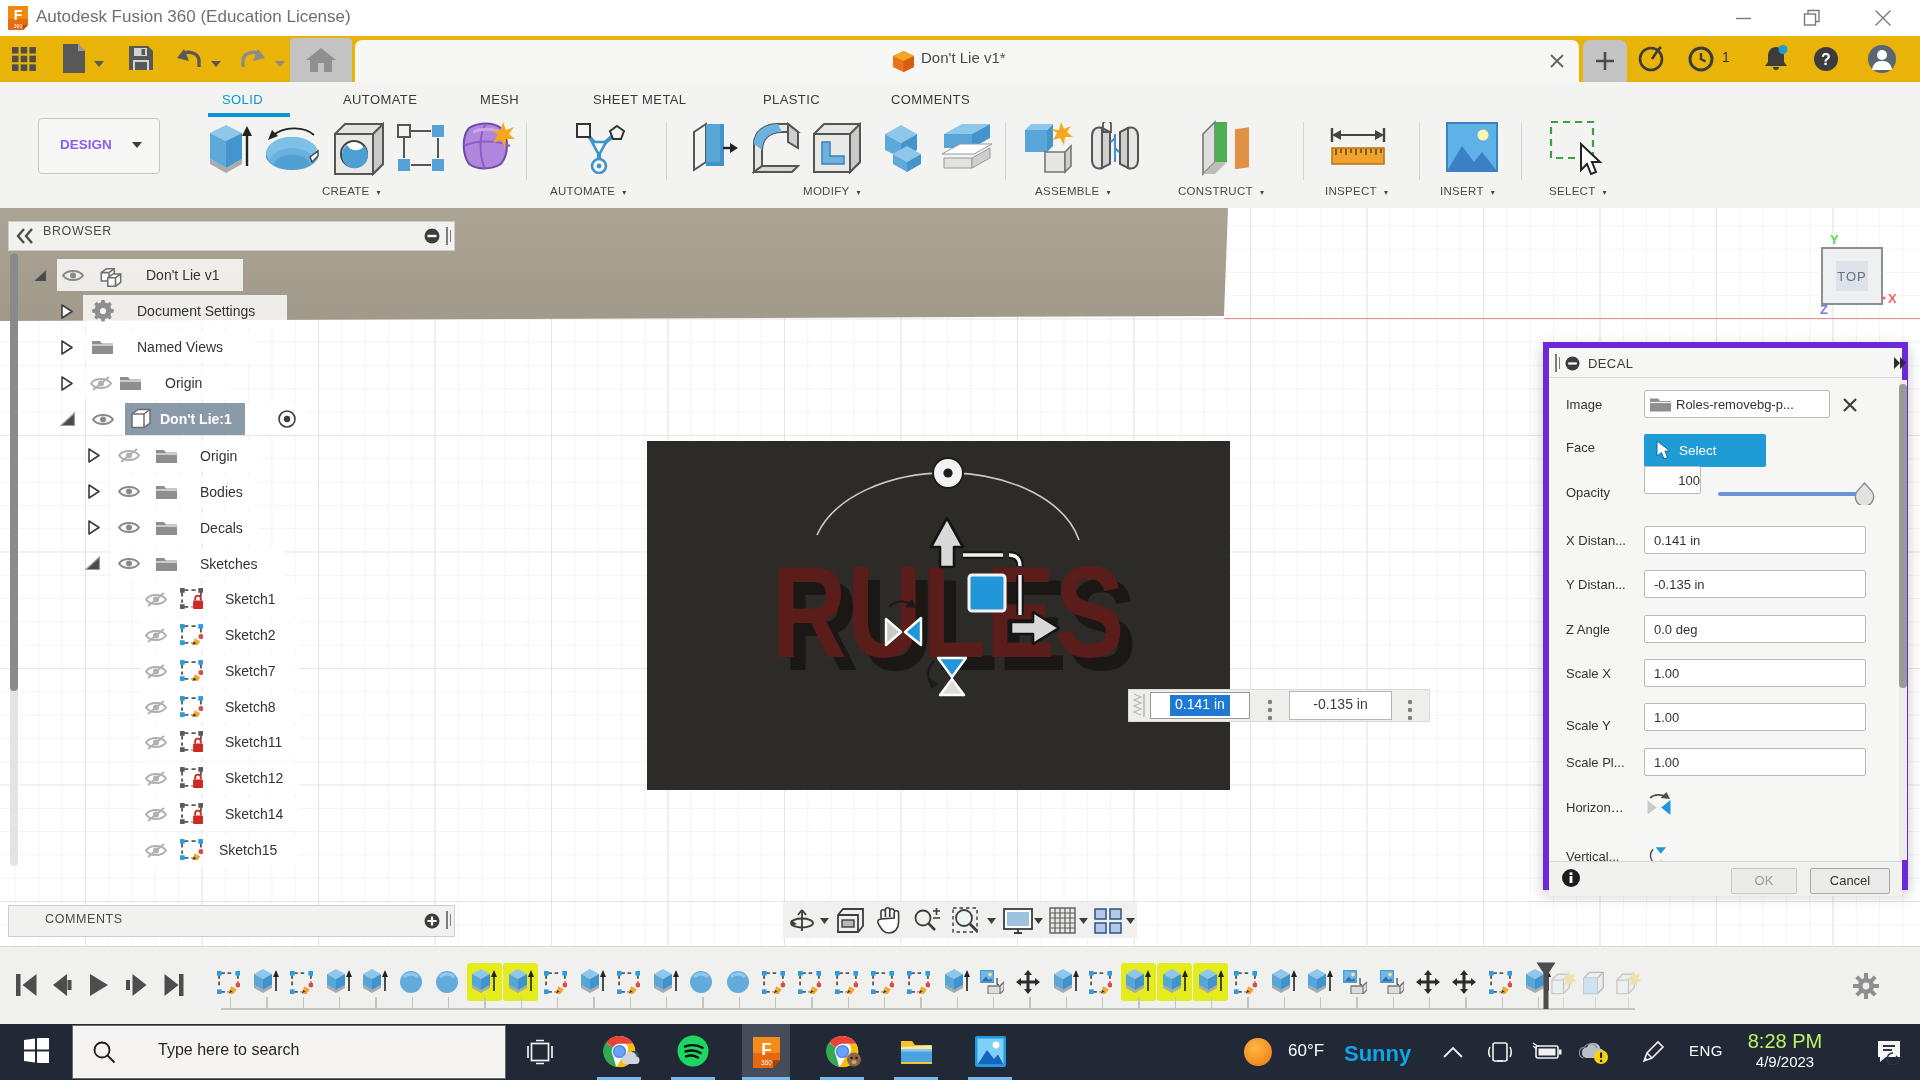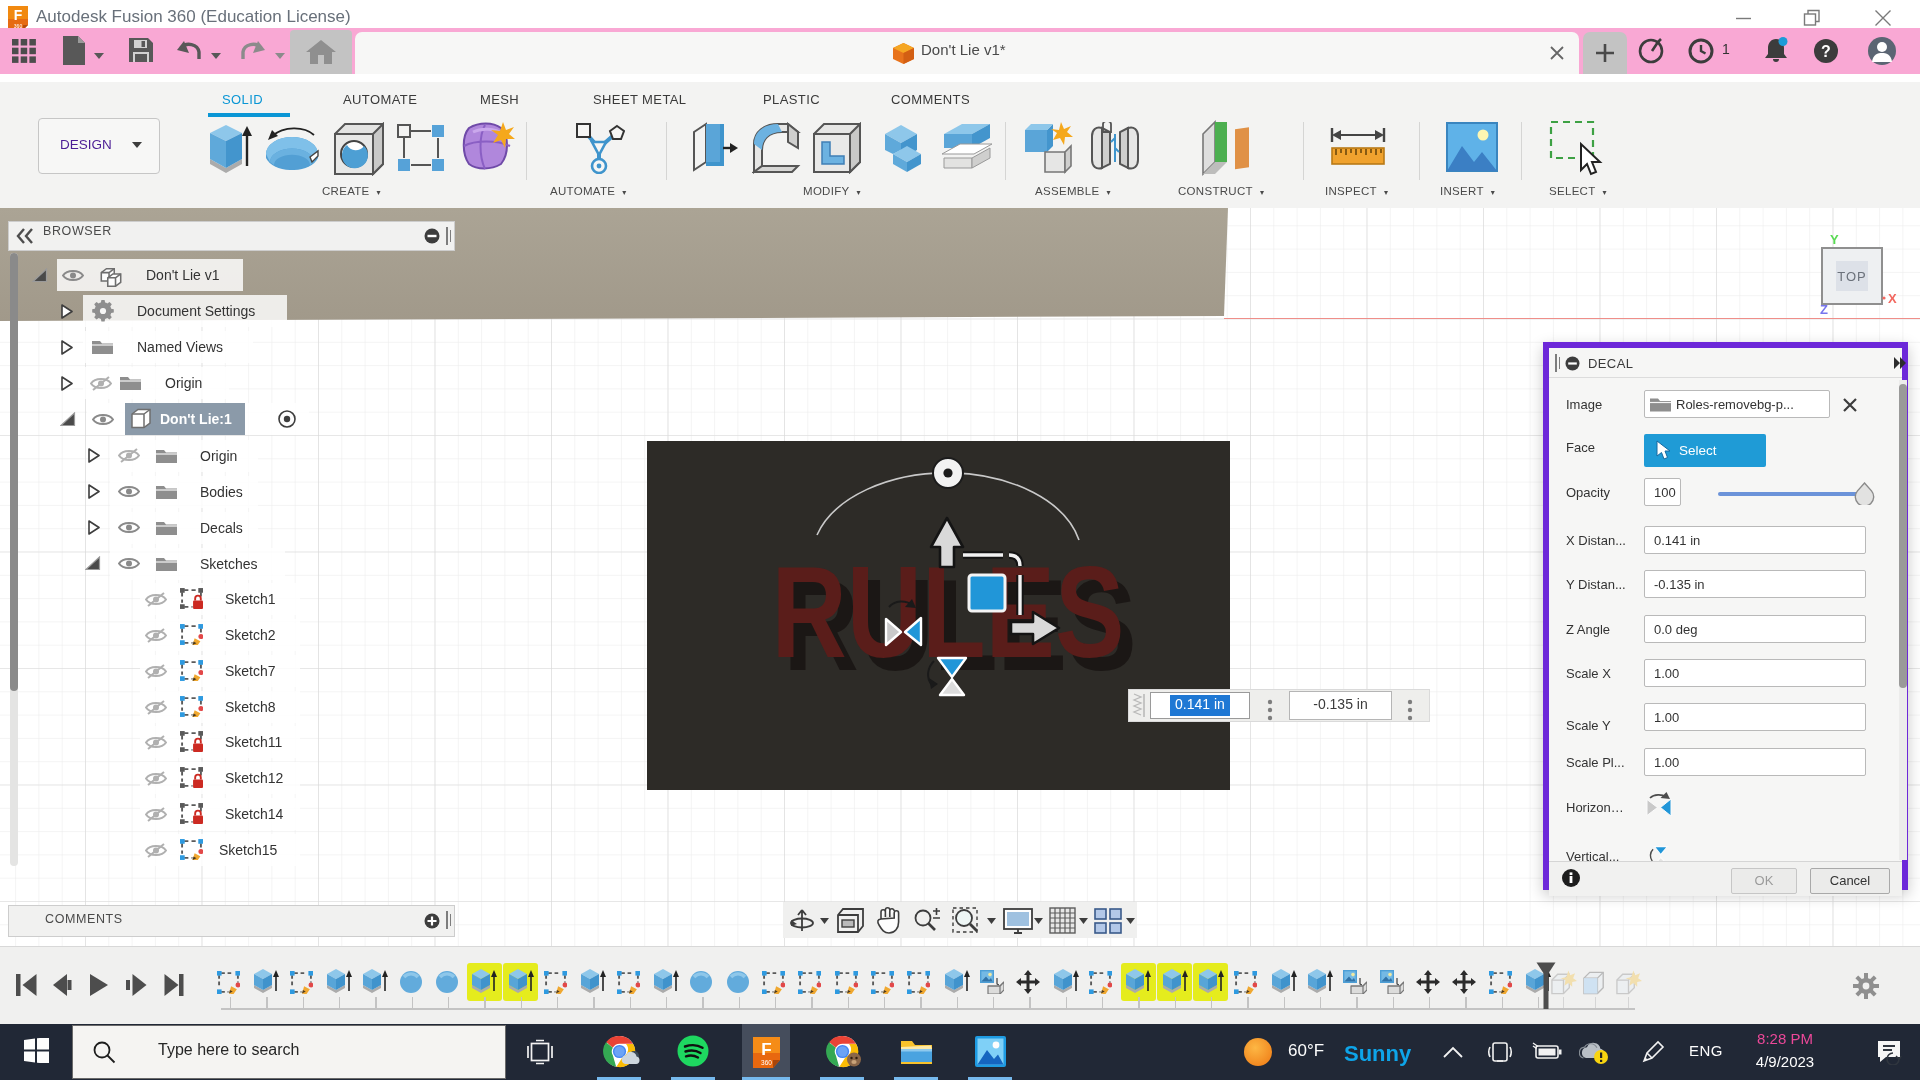--- a/index.html
+++ b/index.html
@@ -29,21 +29,21 @@
       </svg>
   <svg class="ic" style="left:1802px;top:8px" width="20" height="20" viewBox="0 0 20 20">
         <rect x="2.5" y="6" width="11" height="11" fill="none" stroke="#7a7a7a" stroke-width="1.4"></rect>
         <path d="M6 6 V2.5 H17 V13.5 H13.5" fill="none" stroke="#7a7a7a" stroke-width="1.4"></path>
       </svg>
   <svg class="ic" style="left:1873px;top:8px" width="20" height="20" viewBox="0 0 20 20">
         <path d="M2.5 2.5 L17.5 17.5 M17.5 2.5 L2.5 17.5" stroke="#7a7a7a" stroke-width="1.4" fill="none"></path>
       </svg>
 </div>
 
-<div class="abs" style="left:0;top:28px;width:1920px;height:46px;background:#f9a8d4;">
+<div class="abs" style="left:0;top:36px;width:1920px;height:46px;background:#eab308;">
 
   <svg class="ic" style="left:12px;top:11px" width="24" height="24" viewBox="0 0 24 24">
     <g fill="#4d4d4d">
           <rect x="0" y="0" width="6.5" height="6.5"></rect>
           <rect x="8.7" y="0" width="6.5" height="6.5"></rect>
           <rect x="17.4" y="0" width="6.5" height="6.5"></rect>
           <rect x="0" y="8.7" width="6.5" height="6.5"></rect>
           <rect x="8.7" y="8.7" width="6.5" height="6.5"></rect>
           <rect x="17.4" y="8.7" width="6.5" height="6.5"></rect>
           <rect x="0" y="17.4" width="6.5" height="6.5"></rect>
@@ -135,21 +135,21 @@
 
   <div class="abs tabtxt" style="left:222px;top:10px;color:#0a96d5;">SOLID</div>
   <div class="abs" style="left:208px;top:31px;width:82px;height:4px;background:#0a96d5;"></div>
   <div class="abs tabtxt" style="left:343px;top:10px;">AUTOMATE</div>
   <div class="abs tabtxt" style="left:480px;top:10px;">MESH</div>
   <div class="abs tabtxt" style="left:593px;top:10px;">SHEET METAL</div>
   <div class="abs tabtxt" style="left:763px;top:10px;">PLASTIC</div>
   <div class="abs tabtxt" style="left:891px;top:10px;">COMMENTS</div>
 
   <div class="abs" style="left:38px;top:36px;width:120px;height:54px;border:1px solid #c6c6c6;border-radius:4px;background:#f7f7f6;"></div>
-  <div class="abs" style="left:60px;top:55px;font-size:13.5px;font-weight:normal;color:#4c1d95;">DESIGN</div>
+  <div class="abs" style="left:60px;top:55px;font-size:13.5px;font-weight:bold;color:#8b5cf6;">DESIGN</div>
   <svg class="ic" style="left:132px;top:60px" width="10" height="7" viewBox="0 0 10 7">
         <path d="M0 0 L5 6 L10 0 Z" fill="#3d3d3d"></path>
       </svg>
 
   <div class="grplabel" style="left:322px;top:103px;">CREATE&nbsp;&nbsp;<span style="font-size:8px">▾</span></div>
   <div class="grplabel" style="left:550px;top:103px;">AUTOMATE&nbsp;&nbsp;<span style="font-size:8px">▾</span></div>
   <div class="grplabel" style="left:803px;top:103px;">MODIFY&nbsp;&nbsp;<span style="font-size:8px">▾</span></div>
   <div class="grplabel" style="left:1035px;top:103px;">ASSEMBLE&nbsp;&nbsp;<span style="font-size:8px">▾</span></div>
   <div class="grplabel" style="left:1178px;top:103px;">CONSTRUCT&nbsp;&nbsp;<span style="font-size:8px">▾</span></div>
   <div class="grplabel" style="left:1325px;top:103px;">INSPECT&nbsp;&nbsp;<span style="font-size:8px">▾</span></div>
@@ -718,21 +718,21 @@
         </svg>
 
   <div class="fld-label" style="top:85px;">Face</div>
   <div class="abs" style="left:95px;top:86px;width:122px;height:33px;background:#1f9bd6;border-radius:2px;"></div>
   <svg class="abs" style="left:106px;top:92px" width="17" height="21" viewBox="0 0 17 21">
           <path d="M2 1 L2 16 L6.5 12.5 L9 19 L12.5 17.5 L10 11 L15 11 Z" fill="#fff" stroke="#1668a0" stroke-width="1"></path>
         </svg>
   <div class="abs" style="left:130px;top:86px;font-size:13.5px;color:#fff;line-height:33px;">Select</div>
 
   <div class="fld-label" style="top:130px;">Opacity</div>
-  <div class="fld-input" style="top:130px;width:37px;">100</div>
+  <div class="fld-input" style="top:118px;width:57px;text-align:right;">100</div>
   <div class="abs" style="left:169px;top:143.5px;width:150px;height:4px;background:#6b93d9;border-radius:2px;"></div>
   <svg class="abs" style="left:305px;top:134px" width="21" height="23" viewBox="0 0 24 26">
           <path d="M12 1 L20 10 A 10.5 10.5 0 1 1 4 10 Z" fill="#e2e2e1" stroke="#8a8a8a" stroke-width="1.6"></path>
         </svg>
 
   <div class="fld-label" style="top:178px;">X Distan...</div>
   <div class="fld-input" style="top:178px;">0.141 in</div>
   <div class="fld-label" style="top:222px;">Y Distan...</div>
   <div class="fld-input" style="top:222px;">-0.135 in</div>
   <div class="fld-label" style="top:267px;">Z Angle</div>
@@ -1127,21 +1127,21 @@
 <path d="M7 18 a5.5 5.5 0 0 1 1 -10.8 a7 7 0 0 1 13.4 1.6 a4.8 4.8 0 0 1 0.3 9.2 Z" fill="#b9bfc6"></path>
 <path d="M4.5 18 a5.5 5.5 0 0 1 1 -10.8 a7 7 0 0 1 12.4 0.6" fill="none" stroke="#858c94" stroke-width="1.2"></path>
 <circle cx="22" cy="17" r="7" fill="#f8d410"></circle>
 <rect x="21" y="12.5" width="2.2" height="5.5" fill="#222"></rect>
 <rect x="21" y="19.8" width="2.2" height="2.2" fill="#222"></rect>
       </svg>
 <svg class="abs" style="left:1641px;top:16px" width="24" height="24" viewBox="0 0 24 24">
 <path d="M3 21 L6 13 L17 2 L22 7 L11 18 Z M6 13 L11 18 M3 21 L5.5 18.5" fill="none" stroke="#f2f2f2" stroke-width="1.6"></path>
       </svg>
 <div class="abs" style="left:1689px;top:18px;font-size:15px;color:#fdfdfd;letter-spacing:.5px;">ENG</div>
-<div class="abs" style="left:1735px;top:6px;width:100px;text-align:center;font-size:15px;color:#ec4899;">8:28 PM</div>
+<div class="abs" style="left:1735px;top:6px;width:100px;text-align:center;font-size:20px;color:#bef264;">8:28 PM</div>
 <div class="abs" style="left:1735px;top:29px;width:100px;text-align:center;font-size:15px;color:#fdfdfd;">4/9/2023</div>
 <svg class="abs" style="left:1876px;top:15px" width="26" height="26" viewBox="0 0 26 26">
 <path d="M2 2 H24 V18 H10 L4 23 V18 H2 Z" fill="#f6f6f6"></path>
 <path d="M7 7 H19 M7 11 H16" stroke="#30363f" stroke-width="1.8"></path>
 <path d="M17 14 a6 6 0 1 0 6 6" fill="none" stroke="#30363f" stroke-width="1.6"></path>
 <path d="M20 17 l3.2 3.2 l2 -3" fill="none" stroke="#30363f" stroke-width="1.4"></path>
       </svg>
 </div>
 
 </div>

